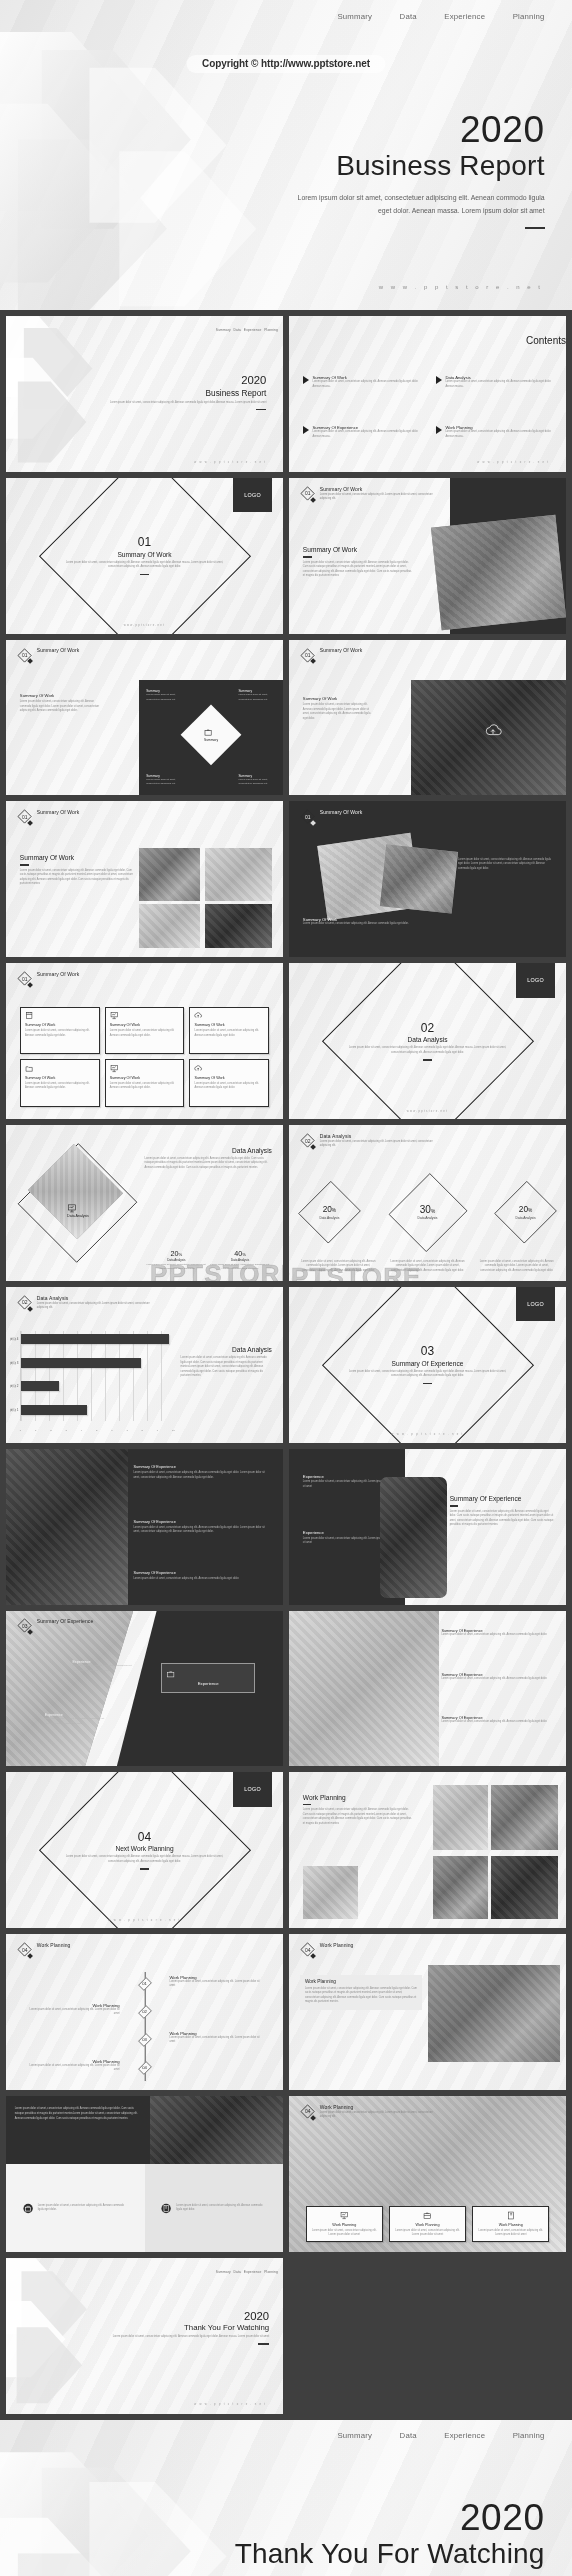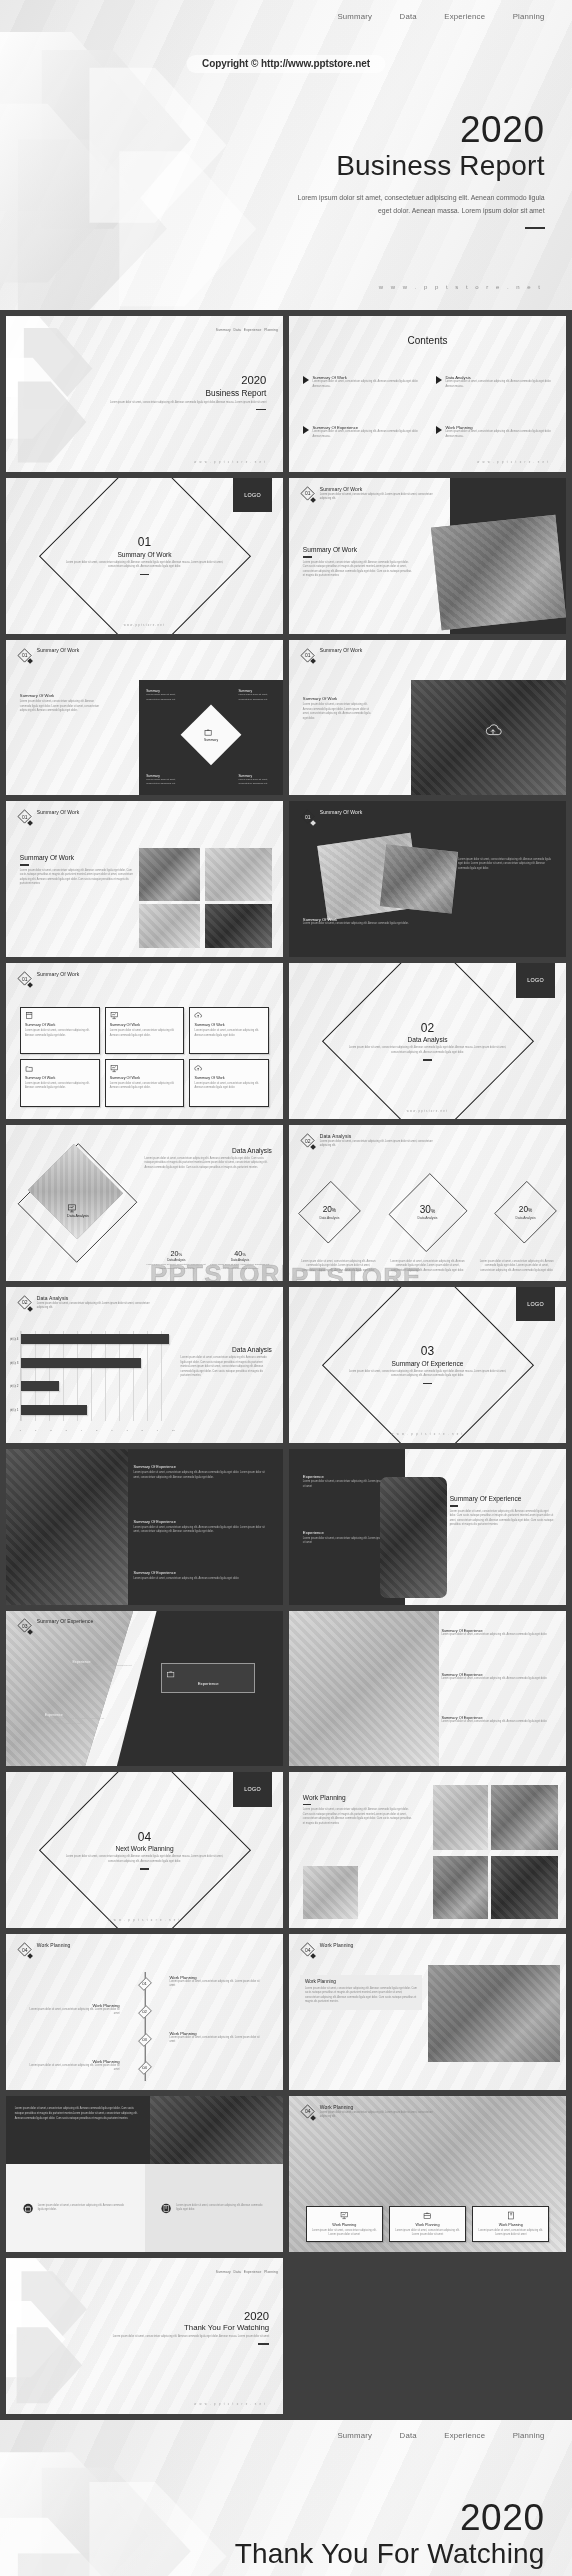--- a/index.html
+++ b/index.html
@@ -249,21 +249,21 @@
         <div class="lorem" style="margin-top:3px">Lorem ipsum dolor sit amet, consectetuer adipiscing elit. Aenean commodo ligula eget dolor. Aenean massa. Lorem ipsum dolor sit amet</div>
         <div class="mini-rule" style="width:10.7px;margin:3.6px 0 0 auto"></div>
       </div>
       <div class="mini-url">w w w . p p t s t o r e . n e t</div>
     </div>
         </div>
 
     <div class="slide">
           <div class="s-bg"></div>
           <div class="s-in">
-      <div style="text-align:center;padding-top:7%;font-size:10px;font-weight:300;color:#222">Contents</div>
+      <div style="text-align:right;padding-top:7%;font-size:10px;font-weight:300;color:#222">Contents</div>
       <div class="chev-row" style="left:5%;top:38%;width:42%">
         <div class="chev"></div>
         <div>
                 <div class="hdr-sm">Summary Of Work</div>
              <div class="lorem">Lorem ipsum dolor sit amet, consectetuer adipiscing elit. Aenean commodo ligula eget dolor. Aenean massa.</div>
               </div>
       </div>
       <div class="chev-row" style="left:53%;top:38%;width:42%">
         <div class="chev"></div>
         <div>

